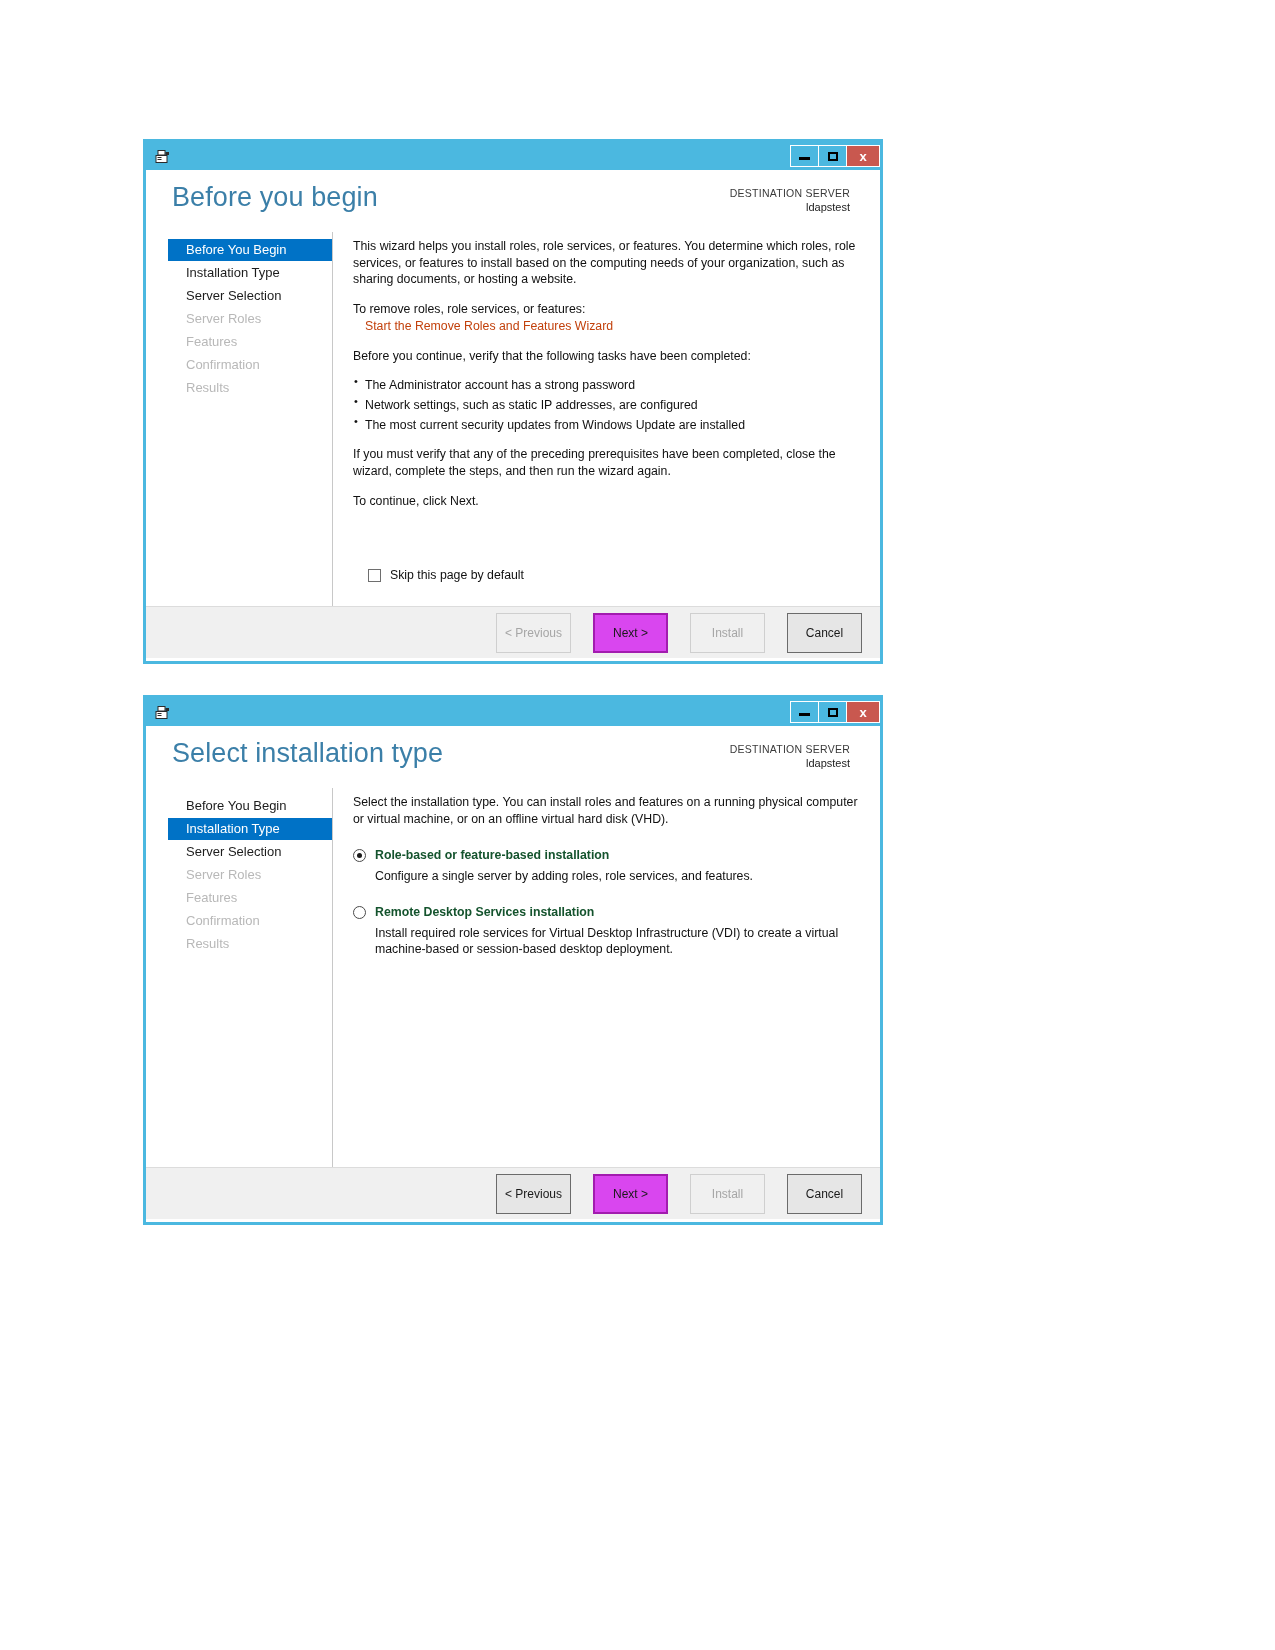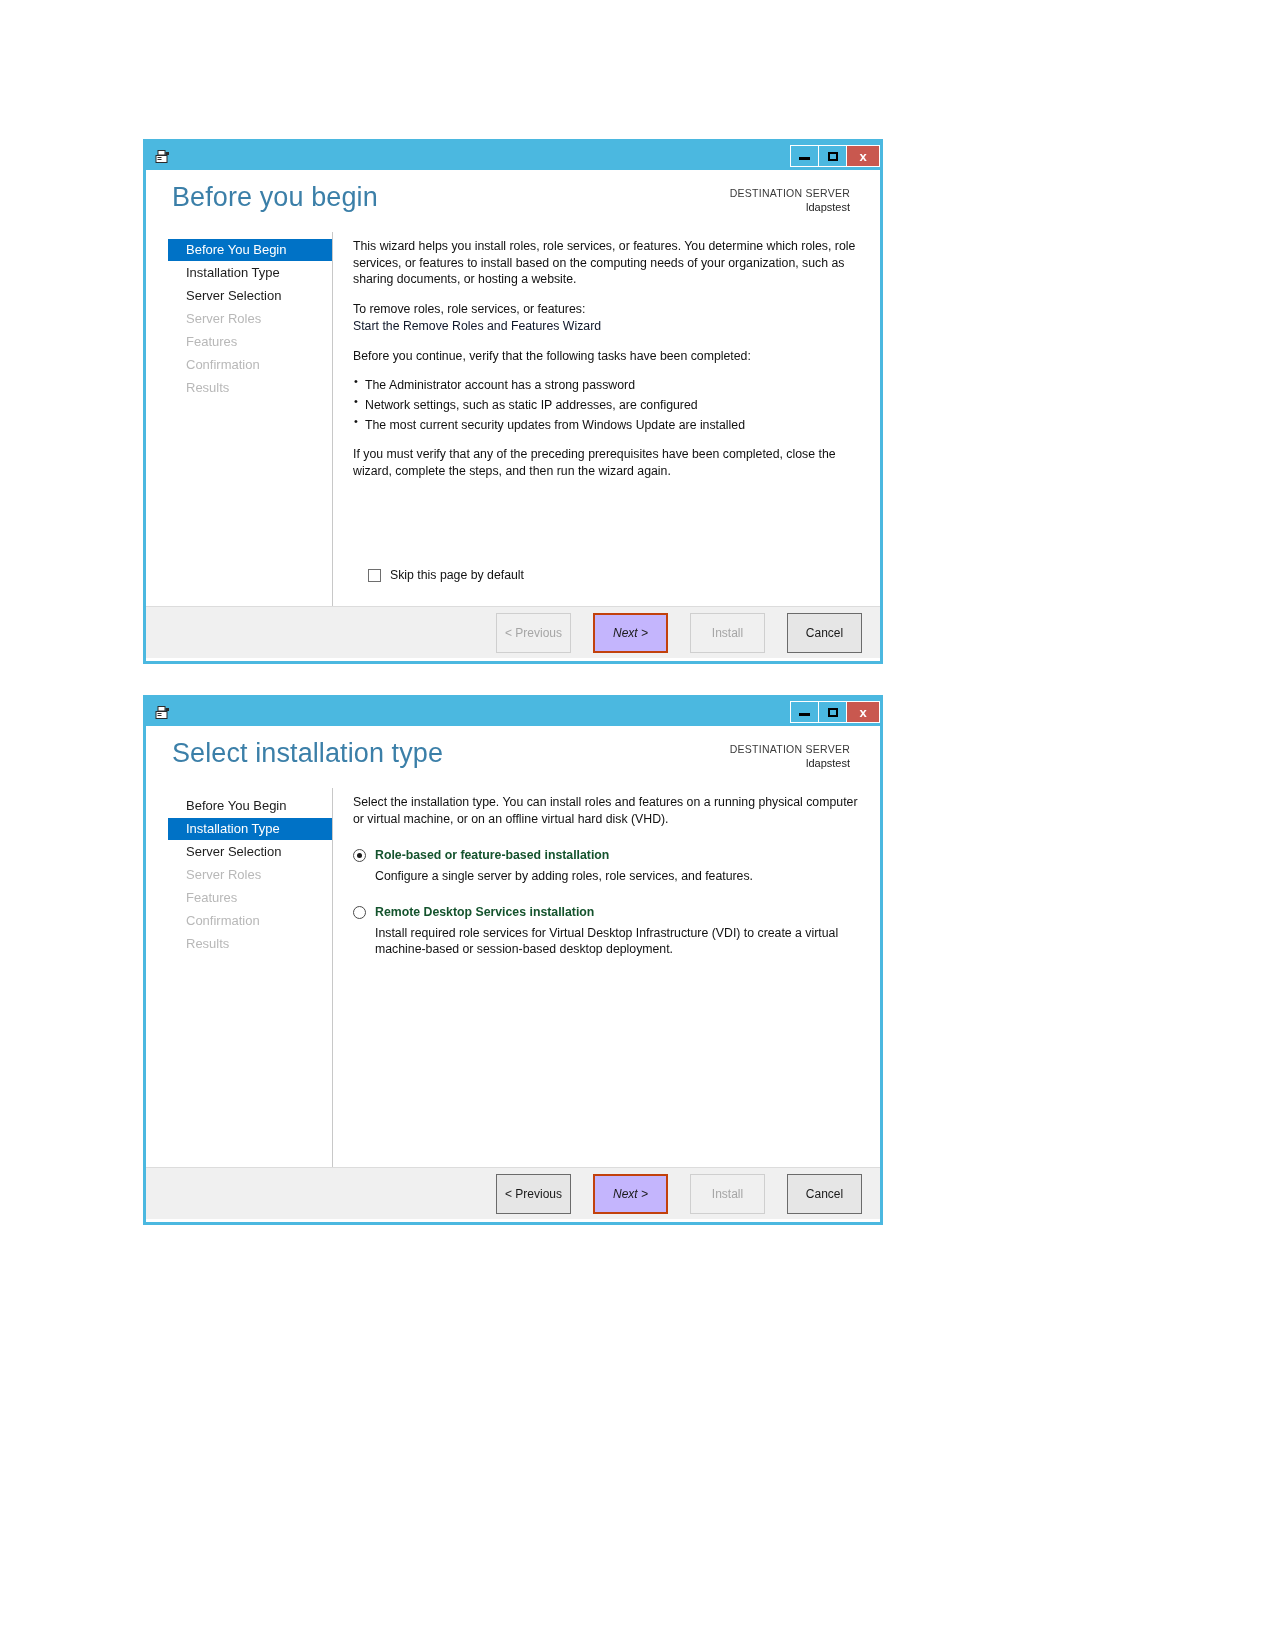--- a/index.html
+++ b/index.html
@@ -176,22 +176,22 @@
     padding: 6px 20px 0 20px;
     box-sizing: border-box;
     position: relative;
     font-size: 12.3px;
     color: #111111;
     line-height: 1.36;
   }
   .content-pane p { margin: 0 0 13px 0; }
   .content-pane p.tight { margin-bottom: 0; }
   .link {
-    color: #0f172a;
-    margin: 0 0 13px 0;
+    color: #c2410c;
+    margin: 0 0 13px 12px;
     cursor: pointer;
   }
   ul.checklist {
     list-style: none;
     margin: 0 0 13px 0;
     padding: 0;
   }
   ul.checklist li {
     position: relative;
     padding-left: 12px;
@@ -290,23 +290,22 @@
     justify-content: center;
     font-family: "Liberation Sans", sans-serif;
     padding: 0;
   }
   .btn.disabled {
     color: #a6a6a6;
     background: #f0f0f0;
     border-color: #cfcfcf;
   }
   .btn.focused {
-    border: 2px solid #c2410c;
-    background: #c4b5fd;
-    font-style: italic;
+    border: 2px solid #a21caf;
+    background: #d946ef;
   }
   .btn.strong { border-color: #6b6b6b; }
 </style>
 </head>
 <body>
 
 <div class="wizard-window" id="window-before-you-begin">
 
   <div class="titlebar">
     <span class="titlebar-icon">
@@ -353,20 +352,21 @@
       <p>This wizard helps you install roles, role services, or features. You determine which roles, role services, or features to install based on the computing needs of your organization, such as sharing documents, or hosting a website.</p>
       <p class="tight">To remove roles, role services, or features:</p>
       <div class="link">Start the Remove Roles and Features Wizard</div>
       <p>Before you continue, verify that the following tasks have been completed:</p>
       <ul class="checklist">
         <li>The Administrator account has a strong password</li>
         <li>Network settings, such as static IP addresses, are configured</li>
         <li>The most current security updates from Windows Update are installed</li>
       </ul>
       <p>If you must verify that any of the preceding prerequisites have been completed, close the wizard, complete the steps, and then run the wizard again.</p>
+      <p>To continue, click Next.</p>
 
       <div class="checkbox-row">
         <span class="checkbox-box"></span>
         <span class="checkbox-label">Skip this page by default</span>
       </div>
     </div>
   </div>
 
   <div class="footer">
     <button class="btn disabled">&lt; Previous</button>

